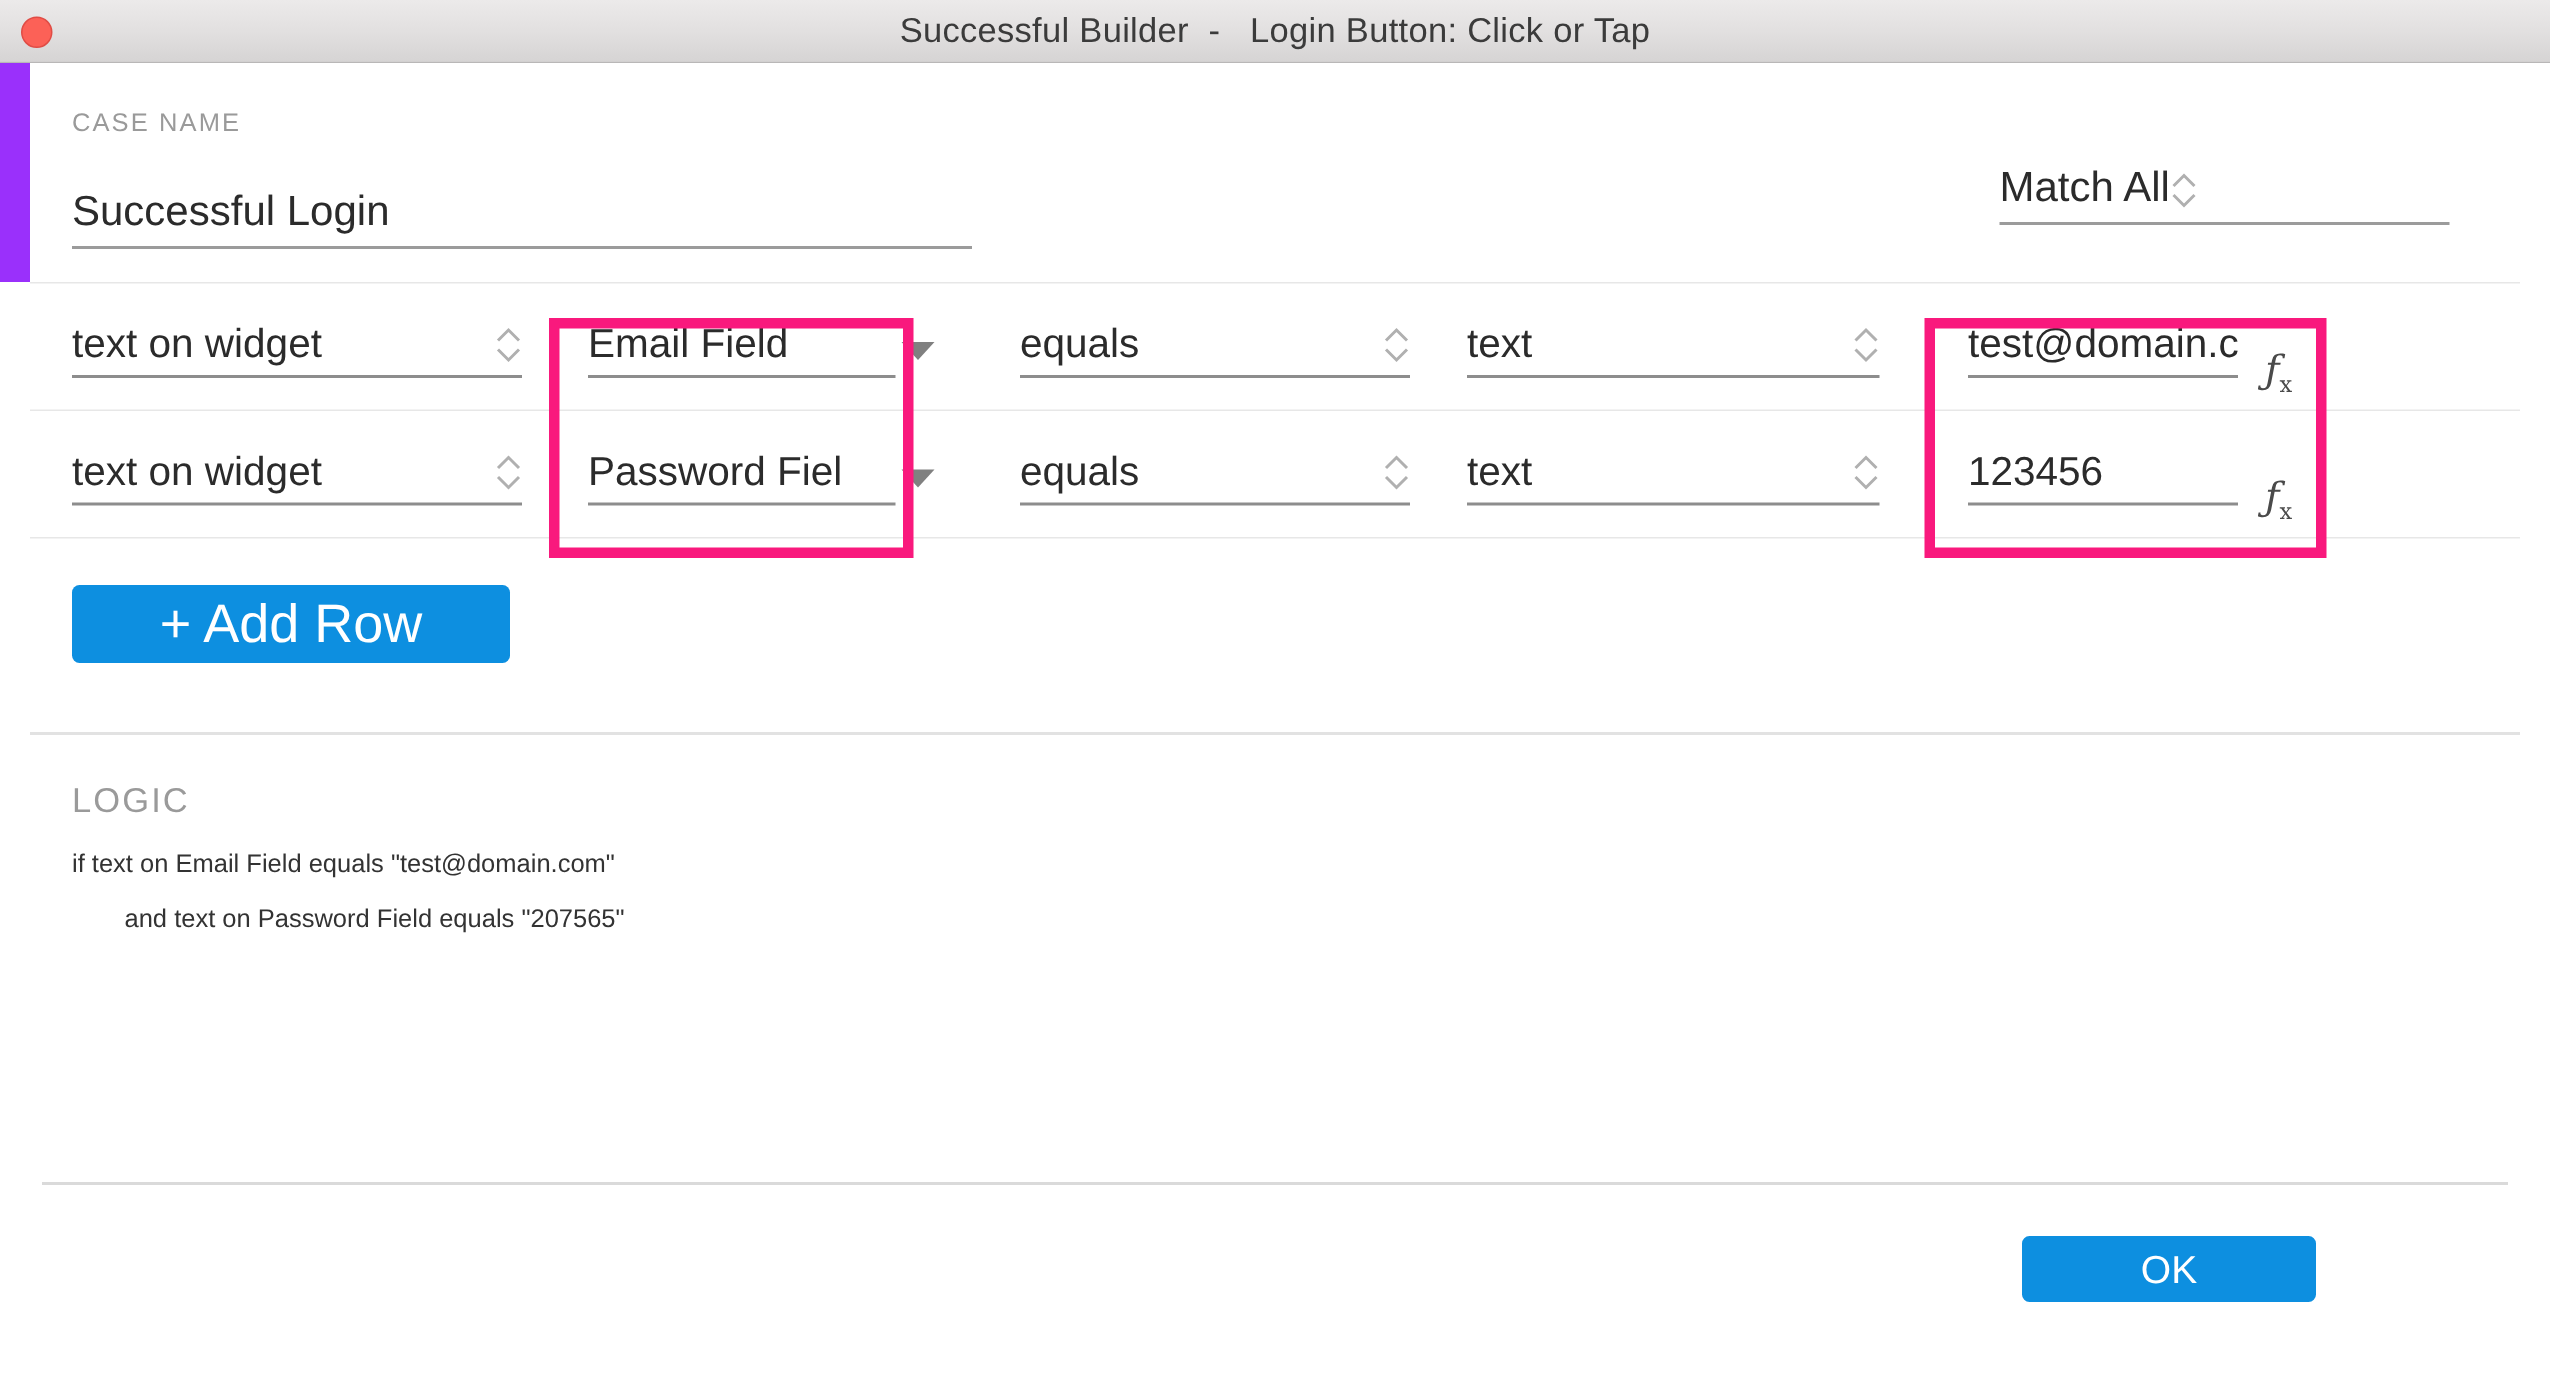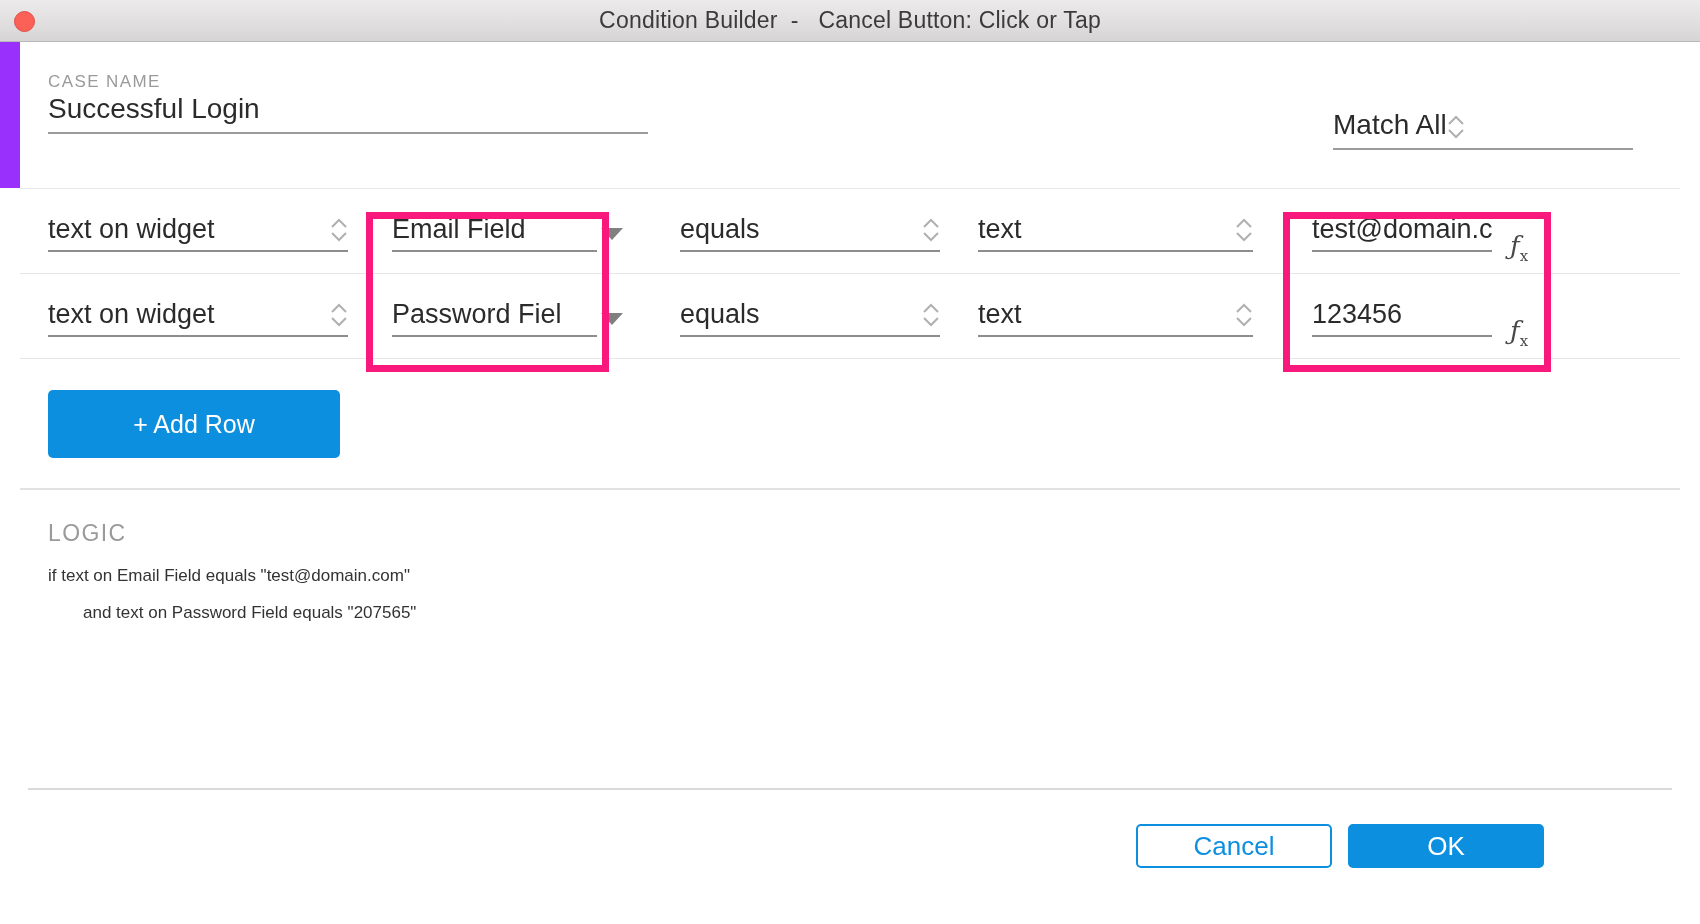--- a/index.html
+++ b/index.html
@@ -36,21 +36,21 @@
     background: #9a30fb;
   }
 
   
   .case-block { position: absolute; left: 0; top: 0; width: 1700px; height: 146px; }
   .case-label {
     position: absolute; left: 48px; top: 30px;
     font-size: 17px; color: #9a9a9a; letter-spacing: 1.4px; font-weight: 400;
   }
   .case-input-wrap {
-    position: absolute; left: 48px; top: 50px; width: 600px;
+    position: absolute; left: 48px; top: 82px; width: 600px;
     border-bottom: 2px solid #9b9b9b;
     padding-bottom: 6px;
   }
   .case-input { font-size: 28px; color: #2b2b2b; line-height: 34px; }
 
   .match-wrap {
     position: absolute; left: 1333px; top: 66px; width: 300px;
     border-bottom: 2px solid #9b9b9b; padding-bottom: 6px;
     display: flex; align-items: flex-end; 
   }
@@ -88,23 +88,23 @@
   
   .highlight {
     position: absolute; border: 7px solid #f9197d; pointer-events: none;
   }
   #hl-target { left: 366px; top: 24px; width: 243px; height: 160px; }
   #hl-value  { left: 1283px; top: 24px; width: 268px; height: 160px; }
 
   
   .addrow-area { position: absolute; left: 0; top: 330px; width: 1700px; height: 120px; }
   .add-row-btn {
-    position: absolute; left: 48px; top: 18px; width: 292px; height: 68px;
+    position: absolute; left: 48px; top: 18px; width: 292px; height: 52px;
     background: #0d8fe0; border: none; border-radius: 5px; color: #fff;
-    font-size: 25px; font-family: "Liberation Sans", sans-serif; cursor: pointer;
+    font-size: 36px; font-family: "Liberation Sans", sans-serif; cursor: pointer;
   }
 
   .section-divider { position: absolute; left: 20px; top: 446px; width: 1660px; height: 2px; background: #e2e2e2; }
 
   
   .logic-block { position: absolute; left: 0; top: 446px; width: 1700px; }
   .logic-label { position: absolute; left: 48px; top: 32px; font-size: 23px; color: #9a9a9a; letter-spacing: 1.4px; }
   .logic-line { position: absolute; left: 48px; font-size: 17px; color: #333333; white-space: pre; }
   .logic-line.l1 { top: 78px; }
   .logic-line.l2 { top: 115px; padding-left: 35px; }
@@ -123,21 +123,21 @@
     color: #ffffff; font-size: 26px; font-family: "Liberation Sans", sans-serif; cursor: pointer;
   }
 </style>
 </head>
 <body>
 
 <div class="window">
 
   <div class="titlebar">
     <div class="close-btn"></div>
-    <div class="titlebar-title">Condition Builder  -   Cancel Button: Click or Tap</div>
+    <div class="titlebar-title">Successful Builder  -   Login Button: Click or Tap</div>
   </div>
 
   <div class="body-area">
 
     <div class="accent-bar"></div>
 
     <div class="case-block">
       <div class="case-label">CASE NAME</div>
       <div class="case-input-wrap">
         <div class="case-input">Successful Login</div>
@@ -274,18 +274,17 @@
     <div class="section-divider"></div>
 
     <div class="logic-block">
       <div class="logic-label">LOGIC</div>
       <div class="logic-line l1">if text on Email Field equals "test@domain.com"</div>
       <div class="logic-line l2">and text on Password Field equals "207565"</div>
     </div>
 
     <div class="footer-divider"></div>
     <div class="footer">
-      <button class="btn-cancel">Cancel</button>
       <button class="btn-ok">OK</button>
     </div>
 
   </div>
 </div>
 
 </body></html>

